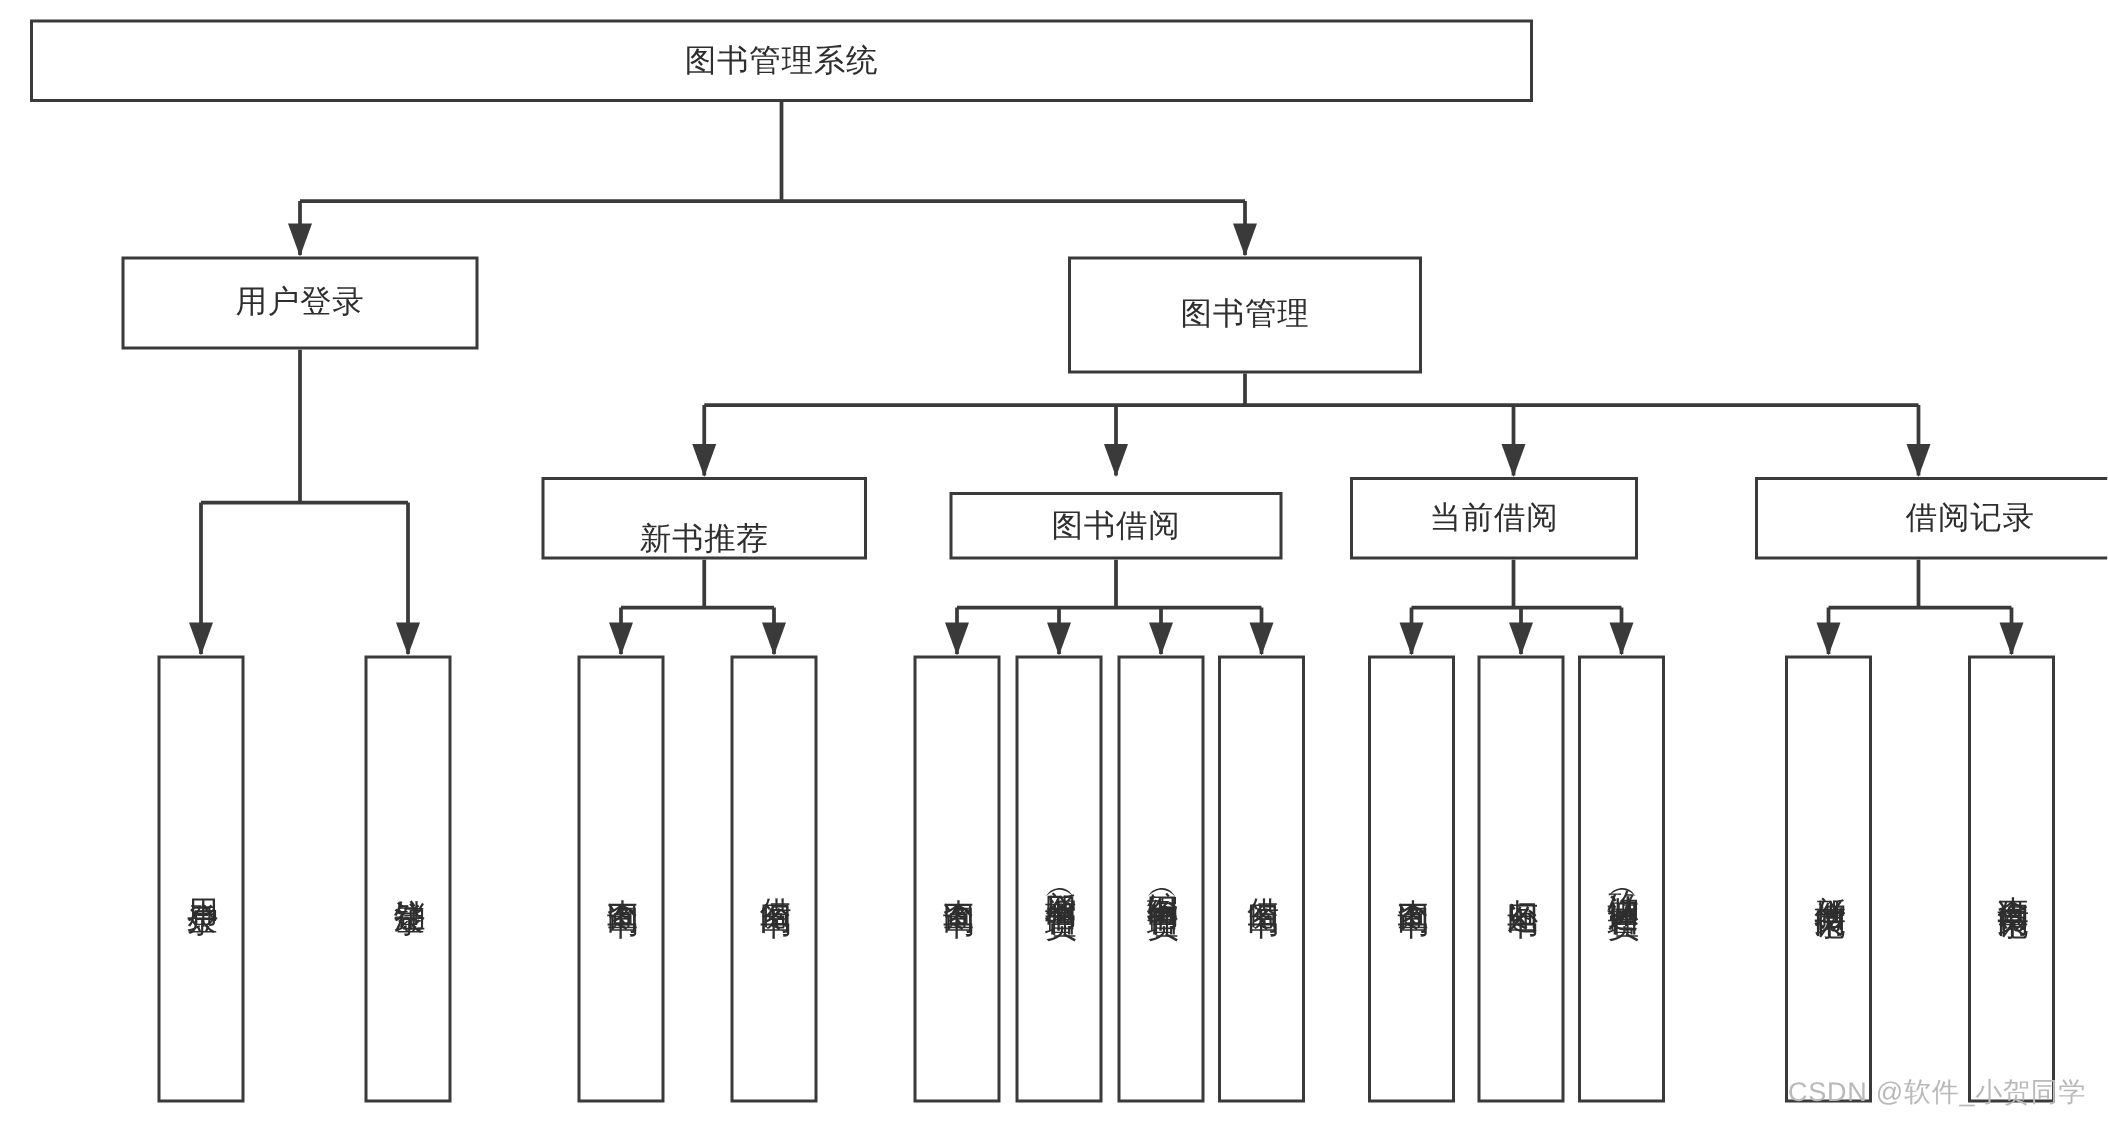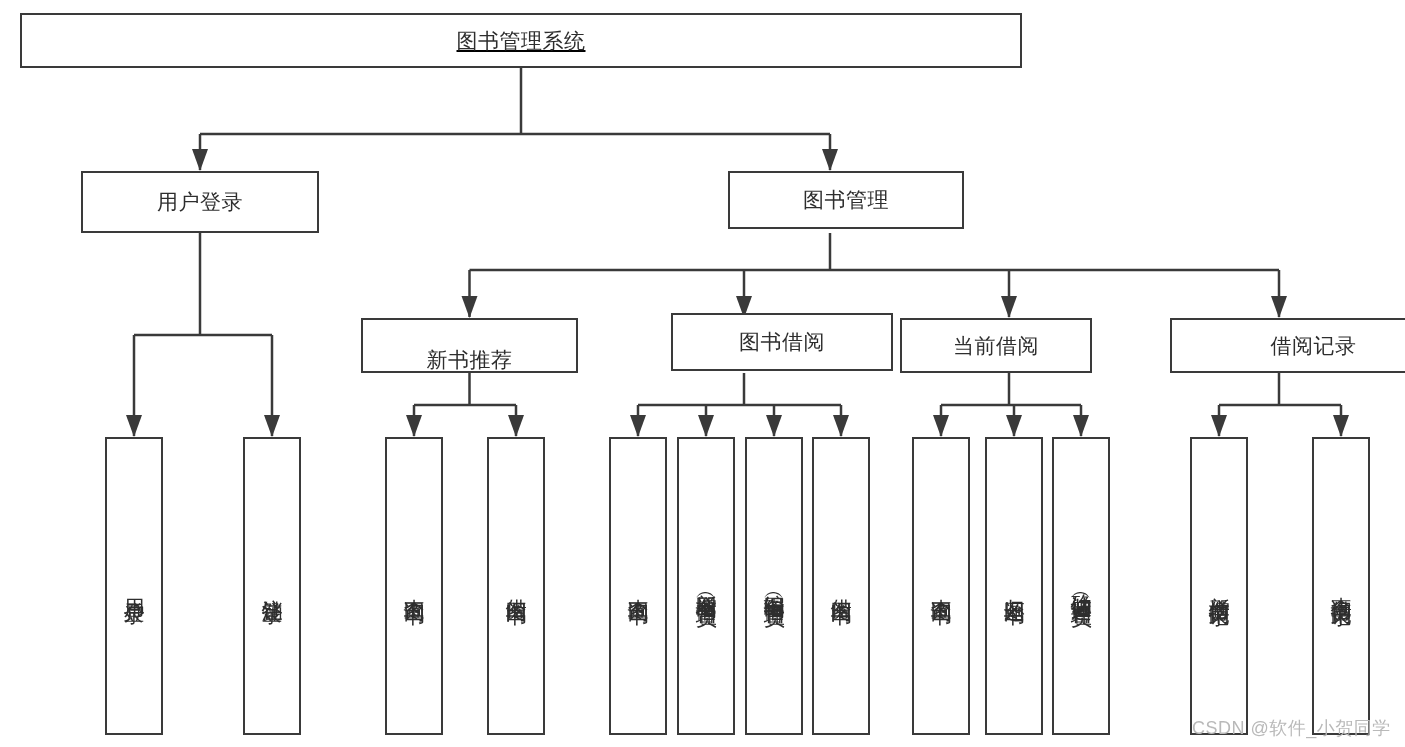--- a/index.html
+++ b/index.html
@@ -119,33 +119,33 @@
       <polygon points="1073,415 1089,415 1081,437" fill="#3a3a3a"></polygon>
       <line x1="1279" y1="373" x2="1279" y2="405" stroke="#3a3a3a" stroke-width="2.5"></line>
       <line x1="1219" y1="405" x2="1341" y2="405" stroke="#3a3a3a" stroke-width="2.5"></line>
       <line x1="1219" y1="405" x2="1219" y2="436" stroke="#3a3a3a" stroke-width="2.5"></line>
       <polygon points="1211,415 1227,415 1219,437" fill="#3a3a3a"></polygon>
       <line x1="1341" y1="405" x2="1341" y2="436" stroke="#3a3a3a" stroke-width="2.5"></line>
       <polygon points="1333,415 1349,415 1341,437" fill="#3a3a3a"></polygon>
     </svg>
 
   <div id="node-layer">
-      <div class="node-box" style="left: 20px; top: 13px; width: 1002px; height: 55px; border-color: rgb(58, 58, 58); text-decoration: underline;">
+      <div class="node-box" style="left: 20px; top: 13px; width: 1002px; height: 55px; border-color: rgb(58, 58, 58);">
         <span class="node-label-h" style="color: rgb(46, 46, 46);">图书管理系统</span>
       </div>
       <div class="node-box" style="left: 81px; top: 171px; width: 238px; height: 62px; border-color: rgb(58, 58, 58);">
         <span class="node-label-h" style="color: rgb(46, 46, 46);">用户登录</span>
       </div>
-      <div class="node-box" style="left: 728px; top: 171px; width: 236px; height: 58px; border-color: rgb(58, 58, 58);">
+      <div class="node-box" style="left: 712px; top: 171px; width: 236px; height: 78px; border-color: rgb(58, 58, 58);">
         <span class="node-label-h" style="color: rgb(46, 46, 46);">图书管理</span>
       </div>
       <div class="node-box" style="left: 361px; top: 318px; width: 217px; height: 55px; border-color: rgb(58, 58, 58);">
         <span class="node-label-h" style="color: rgb(46, 46, 46); margin-top: 28px;">新书推荐</span>
       </div>
-      <div class="node-box" style="left: 633px; top: 313px; width: 222px; height: 58px; border-color: rgb(58, 58, 58); margin-left: 38px;">
+      <div class="node-box" style="left: 633px; top: 328px; width: 222px; height: 45px; border-color: rgb(58, 58, 58);">
         <span class="node-label-h" style="color: rgb(46, 46, 46);">图书借阅</span>
       </div>
       <div class="node-box" style="left: 900px; top: 318px; width: 192px; height: 55px; border-color: rgb(58, 58, 58);">
         <span class="node-label-h" style="color: rgb(46, 46, 46);">当前借阅</span>
       </div>
       <div class="node-box" style="left: 1170px; top: 318px; width: 244px; height: 55px; border-color: rgb(58, 58, 58); padding-left: 43px;">
         <span class="node-label-h" style="color: rgb(46, 46, 46);">借阅记录</span>
       </div>
       <div class="node-box leaf" style="left: 105px; top: 437px; width: 58px; height: 298px; border-color: rgb(58, 58, 58);">
         <span class="node-label-v" style="color: rgb(46, 46, 46);">用户登录</span>

